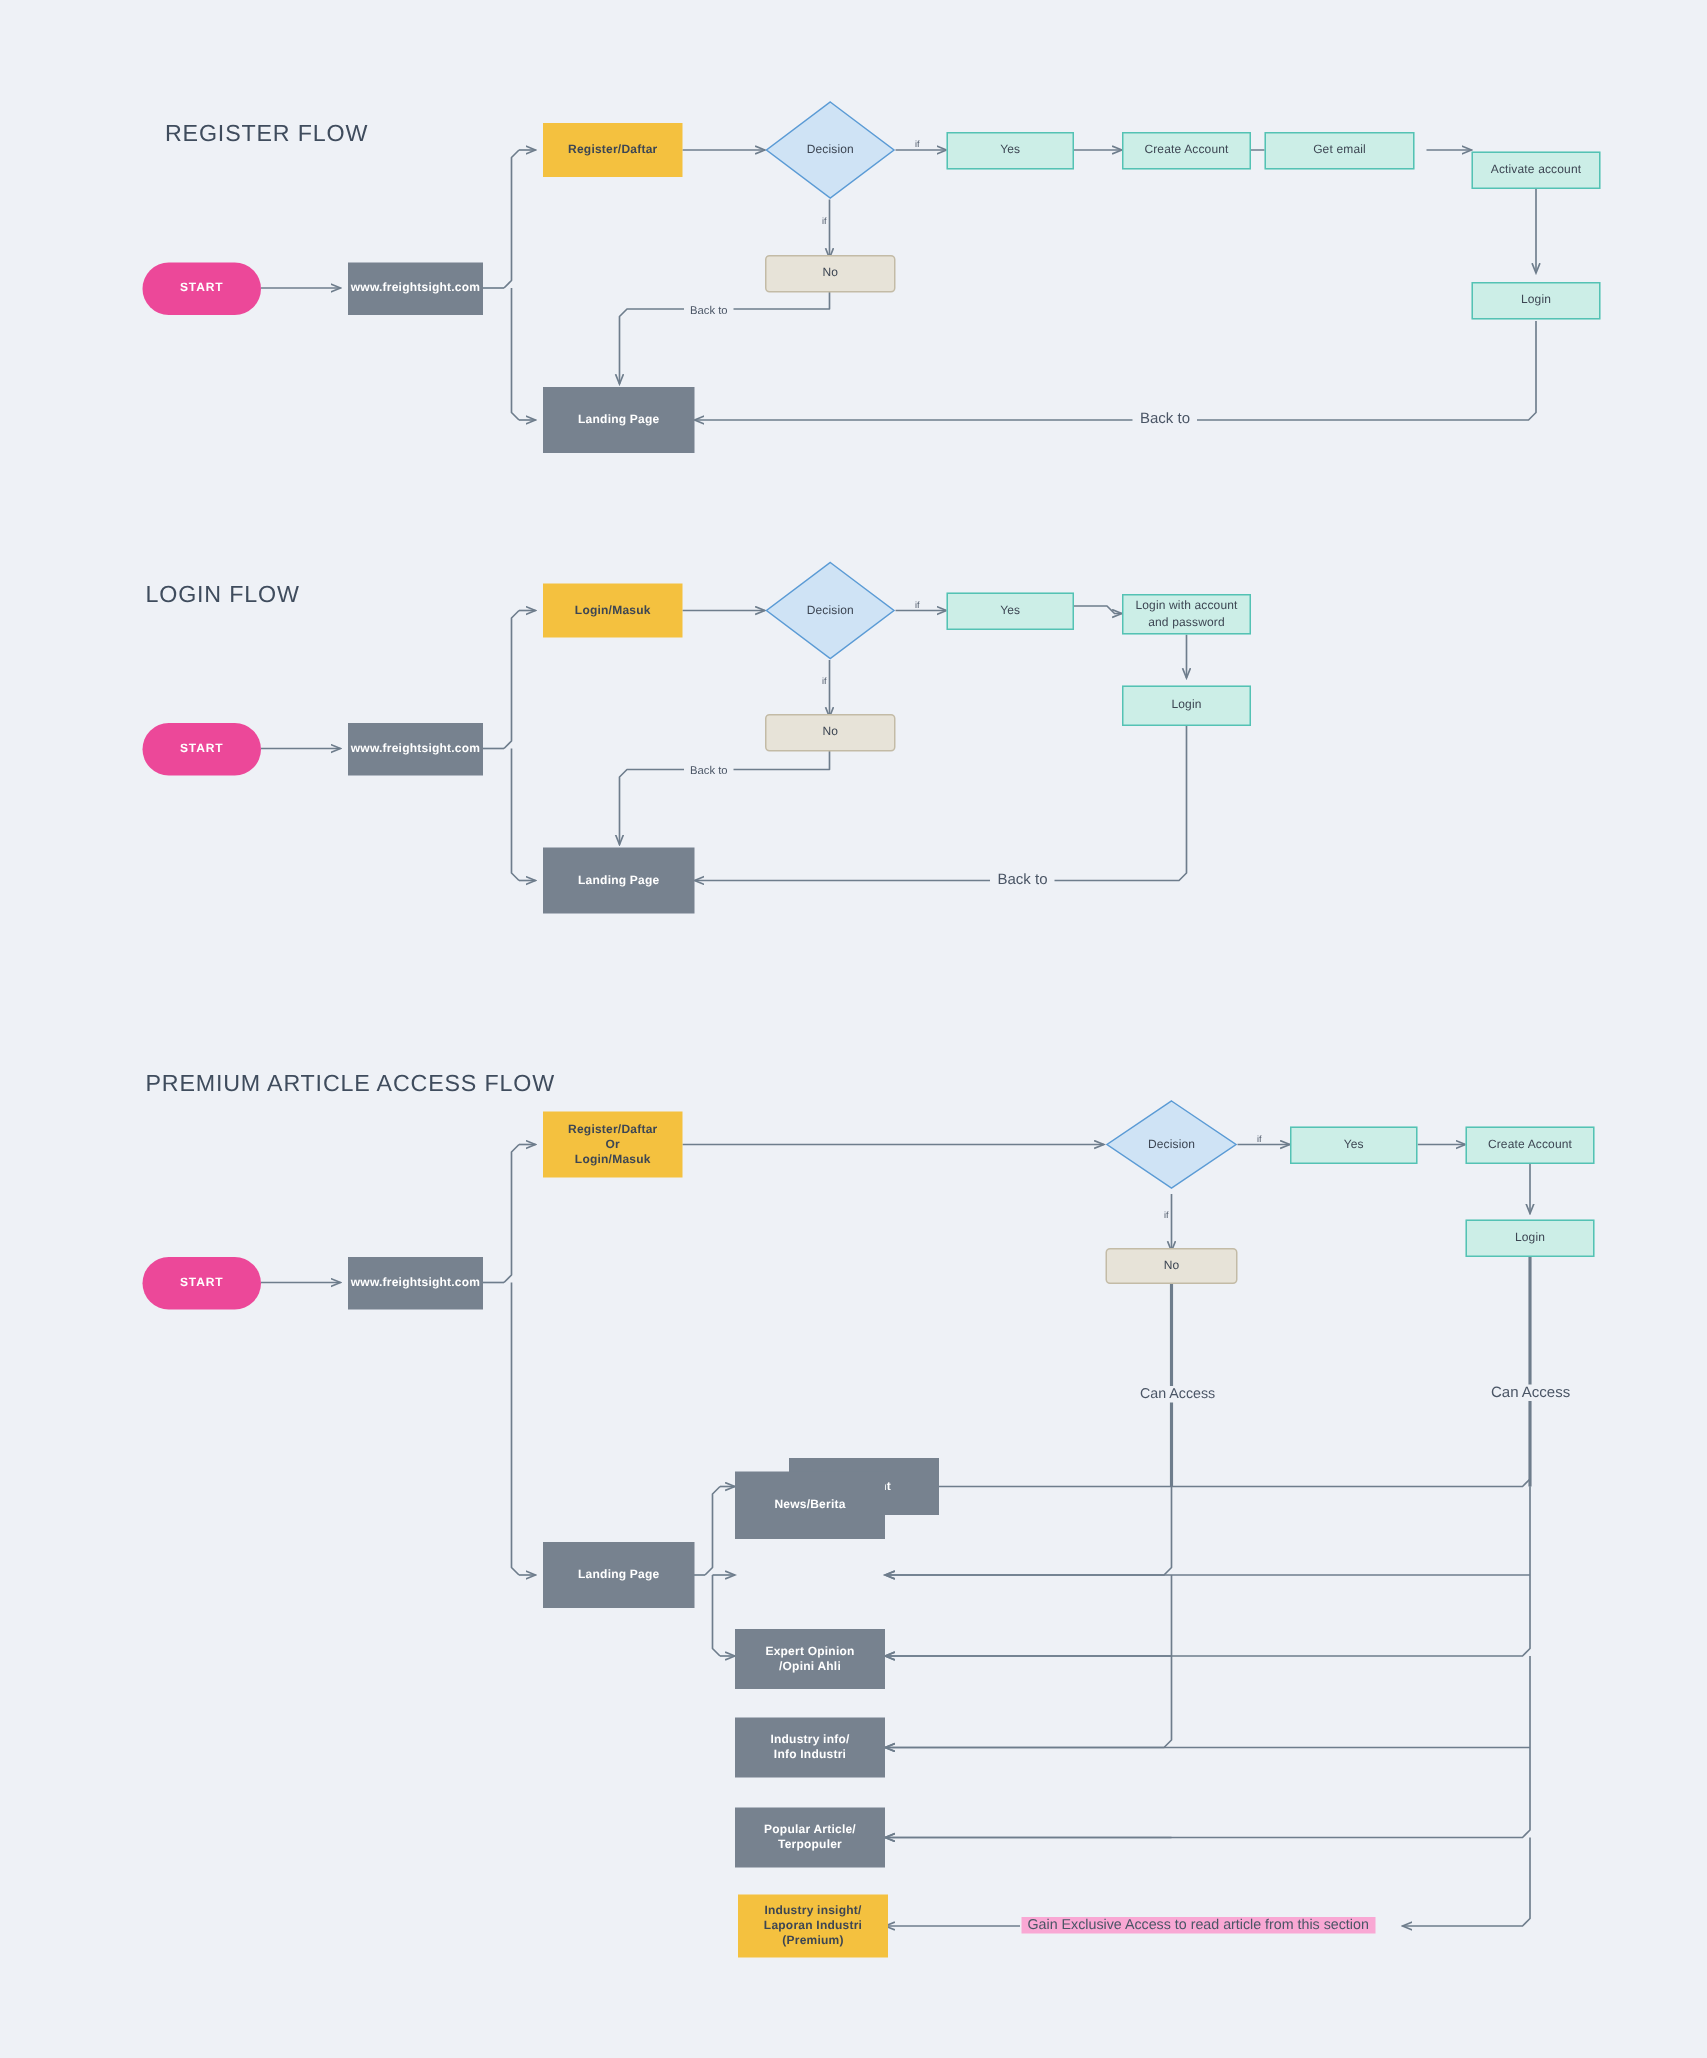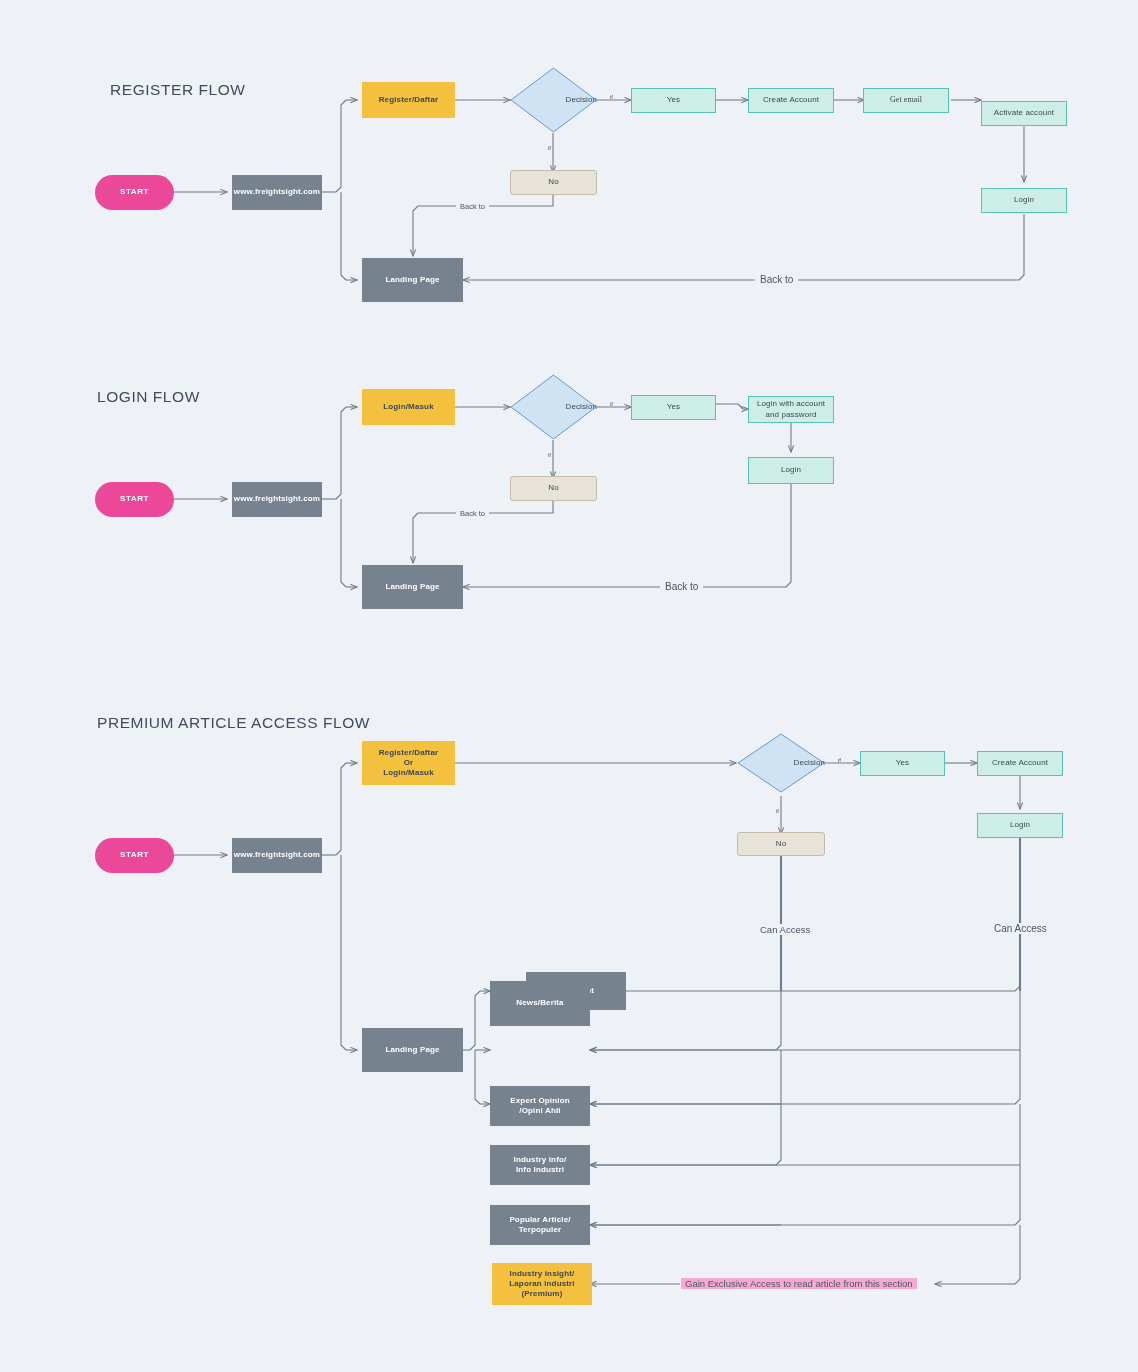--- a/index.html
+++ b/index.html
@@ -71,21 +71,20 @@
     border-radius: 28px;
     font-size: 8px;
     font-weight: bold;
     letter-spacing: .6px;
   }
   .n-diamond {
     background: transparent;
     color: #3d4653;
     font-size: 8px;
     letter-spacing: .1px;
-    justify-content: flex-end;
   }
   .diamond-shape {
     position: absolute;
     left: 0; top: 0;
     width: 100%; height: 100%;
   }
   .diamond-label {
     position: relative;
     z-index: 2;
   }
@@ -228,21 +227,21 @@
     </svg>
     <span class="diamond-label">Decision</span>
   </div>
 
   <div class="node n-beige" style="left:510px; top:170px; width:87px; height:25px;">No</div>
 
   <div class="node n-mint" style="left:631px; top:88px; width:85px; height:25px;">Yes</div>
 
   <div class="node n-mint" style="left:748px; top:88px; width:86px; height:25px;">Create Account</div>
 
-  <div class="node n-mint" style="left:863px; top:88px; width:86px; height:25px;font-family:Liberation Serif, serif;">Get email</div>
+  <div class="node n-mint" style="left:843px; top:88px; width:100px; height:25px;">Get email</div>
 
   <div class="node n-mint" style="left:981px; top:88px; width:86px; height:25px;margin-top:13px;">Activate account</div>
 
   <div class="node n-mint" style="left:981px; top:188px; width:86px; height:25px;">Login</div>
 
   <div class="node n-gray" style="left:362px; top:258px; width:101px; height:44px;">Landing Page</div>
 
   <div class="edge-label lbl-sm" style="left:610px; top:94px;">if</div>
   <div class="edge-label lbl-sm" style="left:548px; top:145px;">if</div>
   <div class="edge-label lbl-md" style="left:456px; top:202px; background:#eef1f6; padding:0 4px;">Back to</div>

